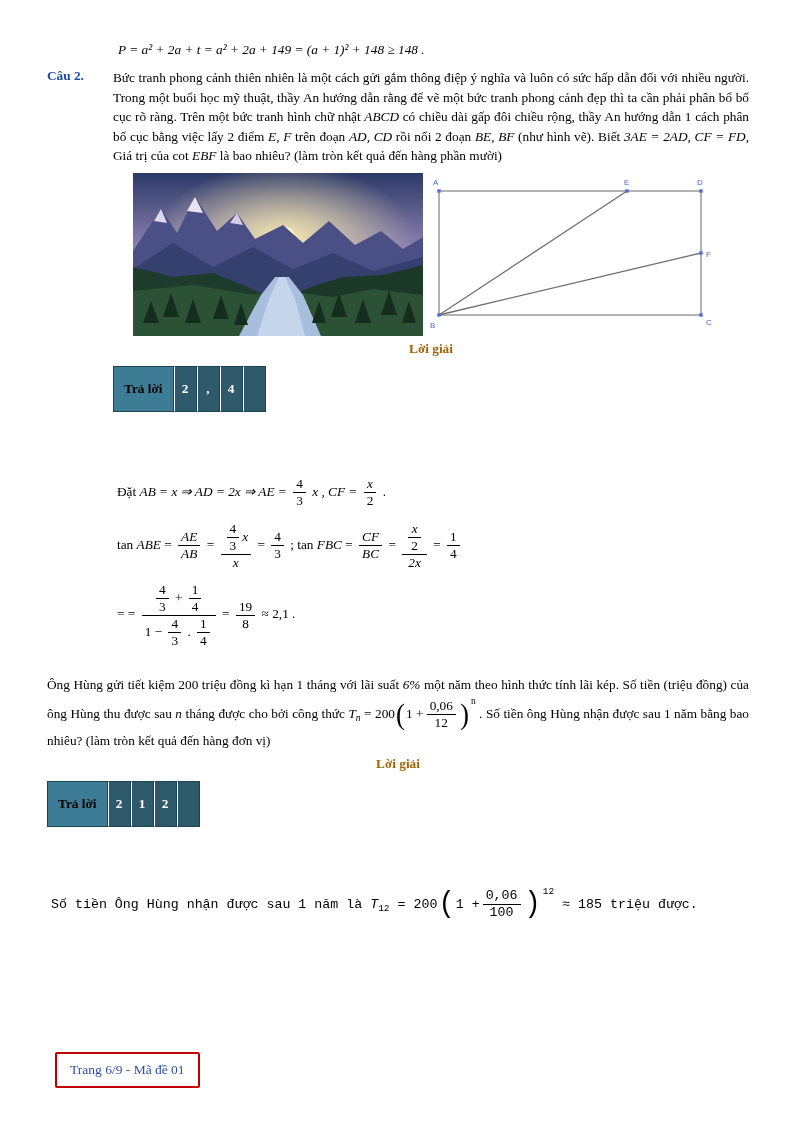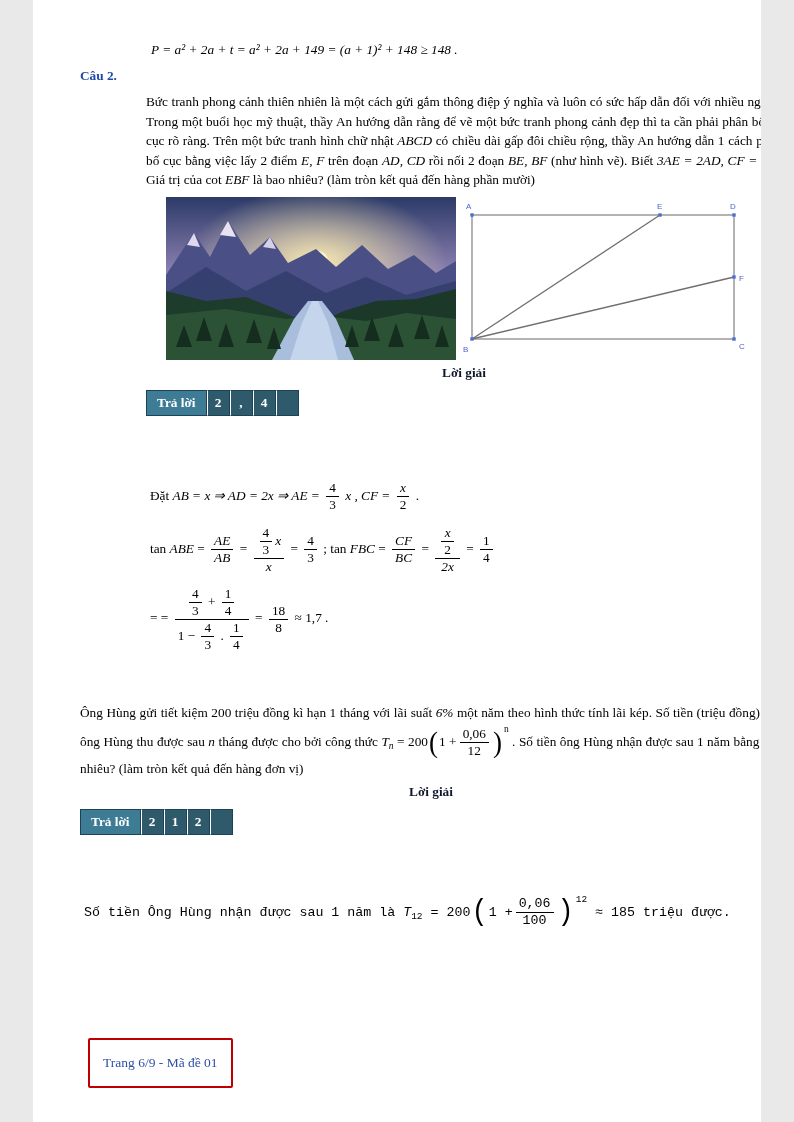--- a/index.html
+++ b/index.html
@@ -1,44 +1,44 @@
 <!DOCTYPE html>
 <html><head>
 <meta charset="utf-8">
 <style>
   html,body{margin:0;padding:0;background:#e9e9e9;}
-  .page{position:relative;width:728px;height:1122px;margin:0 auto;background:#ffffff;
+  .page{position:relative;width:794px;height:1122px;margin:0 auto;background:#ffffff;
         font-family:"Liberation Serif",serif;font-size:13.3px;color:#000;overflow:hidden;}
   .content{position:absolute;left:47px;top:38px;width:702px;}
   .math{font-family:"Liberation Serif",serif;}
   .mi{font-style:italic;}
   .top-formula{margin:4px 0 10px 71px;font-style:italic;}
   .question{display:flex;margin-top:8px;}
   .qlabel{width:66px;flex:0 0 66px;font-weight:bold;color:#1F4BA5;}
-  .qbody{flex:1;text-align:justify;line-height:1.47;margin-top:24px;}
+  .qbody{flex:1;text-align:justify;line-height:1.47;}
   .figures{display:flex;gap:6px;margin:7px 0 2px 20px;align-items:flex-start;}
-  .loigiai{text-align:center;color:#0f172a;font-weight:bold;margin:3px 0 6px;}
+  .loigiai{text-align:center;color:#a16207;font-weight:bold;margin:3px 0 6px;}
   .answer-row{display:inline-flex;align-items:stretch;margin:2px 0;}
-  .ans-label{display:flex;align-items:center;background:#3E7C96;color:#ffffff;font-weight:bold;
-             padding:2px 10px;border:1px solid #1A4456;}
+  .ans-label{display:flex;align-items:center;background:#3E7C96;color:#000000;font-weight:bold;
+             padding:12px 10px;border:1px solid #1A4456;}
   .ans-cell{display:flex;align-items:center;justify-content:center;min-width:21px;
             background:#2F5A6C;color:#fff;font-weight:bold;border:1px solid #1A4456;
             border-left:1px solid #ffffff;padding:2px 0;}
   .frac{display:inline-block;vertical-align:middle;text-align:center;margin:0 3px;}
   .frac > .num{display:block;border-bottom:1px solid #000;padding:0 3px;line-height:1.2;white-space:nowrap;}
   .frac > .den{display:block;padding:0 3px;line-height:1.2;white-space:nowrap;}
   .sol-line{margin:0 0 12px 4px;}
   .sol-block-q2{margin-top:62px;}
   .sol-block-q3{margin-top:56px;margin-bottom:0;font-family:Liberation Mono, monospace;}
   .bigp{display:inline-block;font-size:27px;line-height:1;vertical-align:middle;
         transform:scaleY(1.1);margin:0 1px;}
   .bexp{font-size:9.5px;vertical-align:14px;margin-left:1px;}
   .bsub{font-size:9.5px;vertical-align:-3px;}
   .footer-box{position:absolute;left:55px;bottom:34px;border:2px solid #C00000;border-radius:2px;
-              color:#2E4FA5;padding:15px 13px;font-size:13.5px;}
+              color:#2E4FA5;padding:8px 13px;font-size:13.5px;}
   .q3-block{margin-top:14px;}
   svg text{font-family:"Liberation Sans",sans-serif;font-size:8px;fill:#4a5fd0;}
 </style>
 </head>
 <body>
 
 <div class="page">
   <div class="content">
 
     <div class="top-formula math">P = a² + 2a + t = a² + 2a + 149 = (a + 1)² + 148 ≥ 148 .</div>
@@ -169,22 +169,22 @@
                 <span class="frac"><span class="num">1</span><span class="den">4</span></span>
               </span>
               <span class="den">
                 <span>1 −</span>
                 <span class="frac"><span class="num">4</span><span class="den">3</span></span>
                 <span>.</span>
                 <span class="frac"><span class="num">1</span><span class="den">4</span></span>
               </span>
             </span>
             <span>=</span>
-            <span class="frac"><span class="num">18</span><span class="den">8</span></span>
-            <span>≈ 1,7 .</span>
+            <span class="frac"><span class="num">19</span><span class="den">8</span></span>
+            <span>≈ 2,1 .</span>
           </div>
         </div>
       </div>
     </div>
 
     <div class="question q3-block">
       <div class="qbody">
         <div>
           <span>Ông Hùng gửi tiết kiệm 200 triệu đồng kì hạn 1 tháng với lãi suất </span><span class="mi">6%</span><span> một năm theo hình thức tính lãi kép. Số tiền (triệu đồng) của ông Hùng thu được sau </span><span class="mi">n</span><span> tháng được cho bởi công thức </span><span class="math"><span class="mi">T</span><sub class="bsub mi">n</sub> <span>= 200</span><span class="bigp">(</span><span>1 +</span><span class="frac"><span class="num">0,06</span><span class="den">12</span></span><span class="bigp">)</span><span class="bexp">n</span></span><span> . Số tiền ông Hùng nhận được sau 1 năm bằng bao nhiêu? (làm tròn kết quả đến hàng đơn vị)</span>
         </div>

